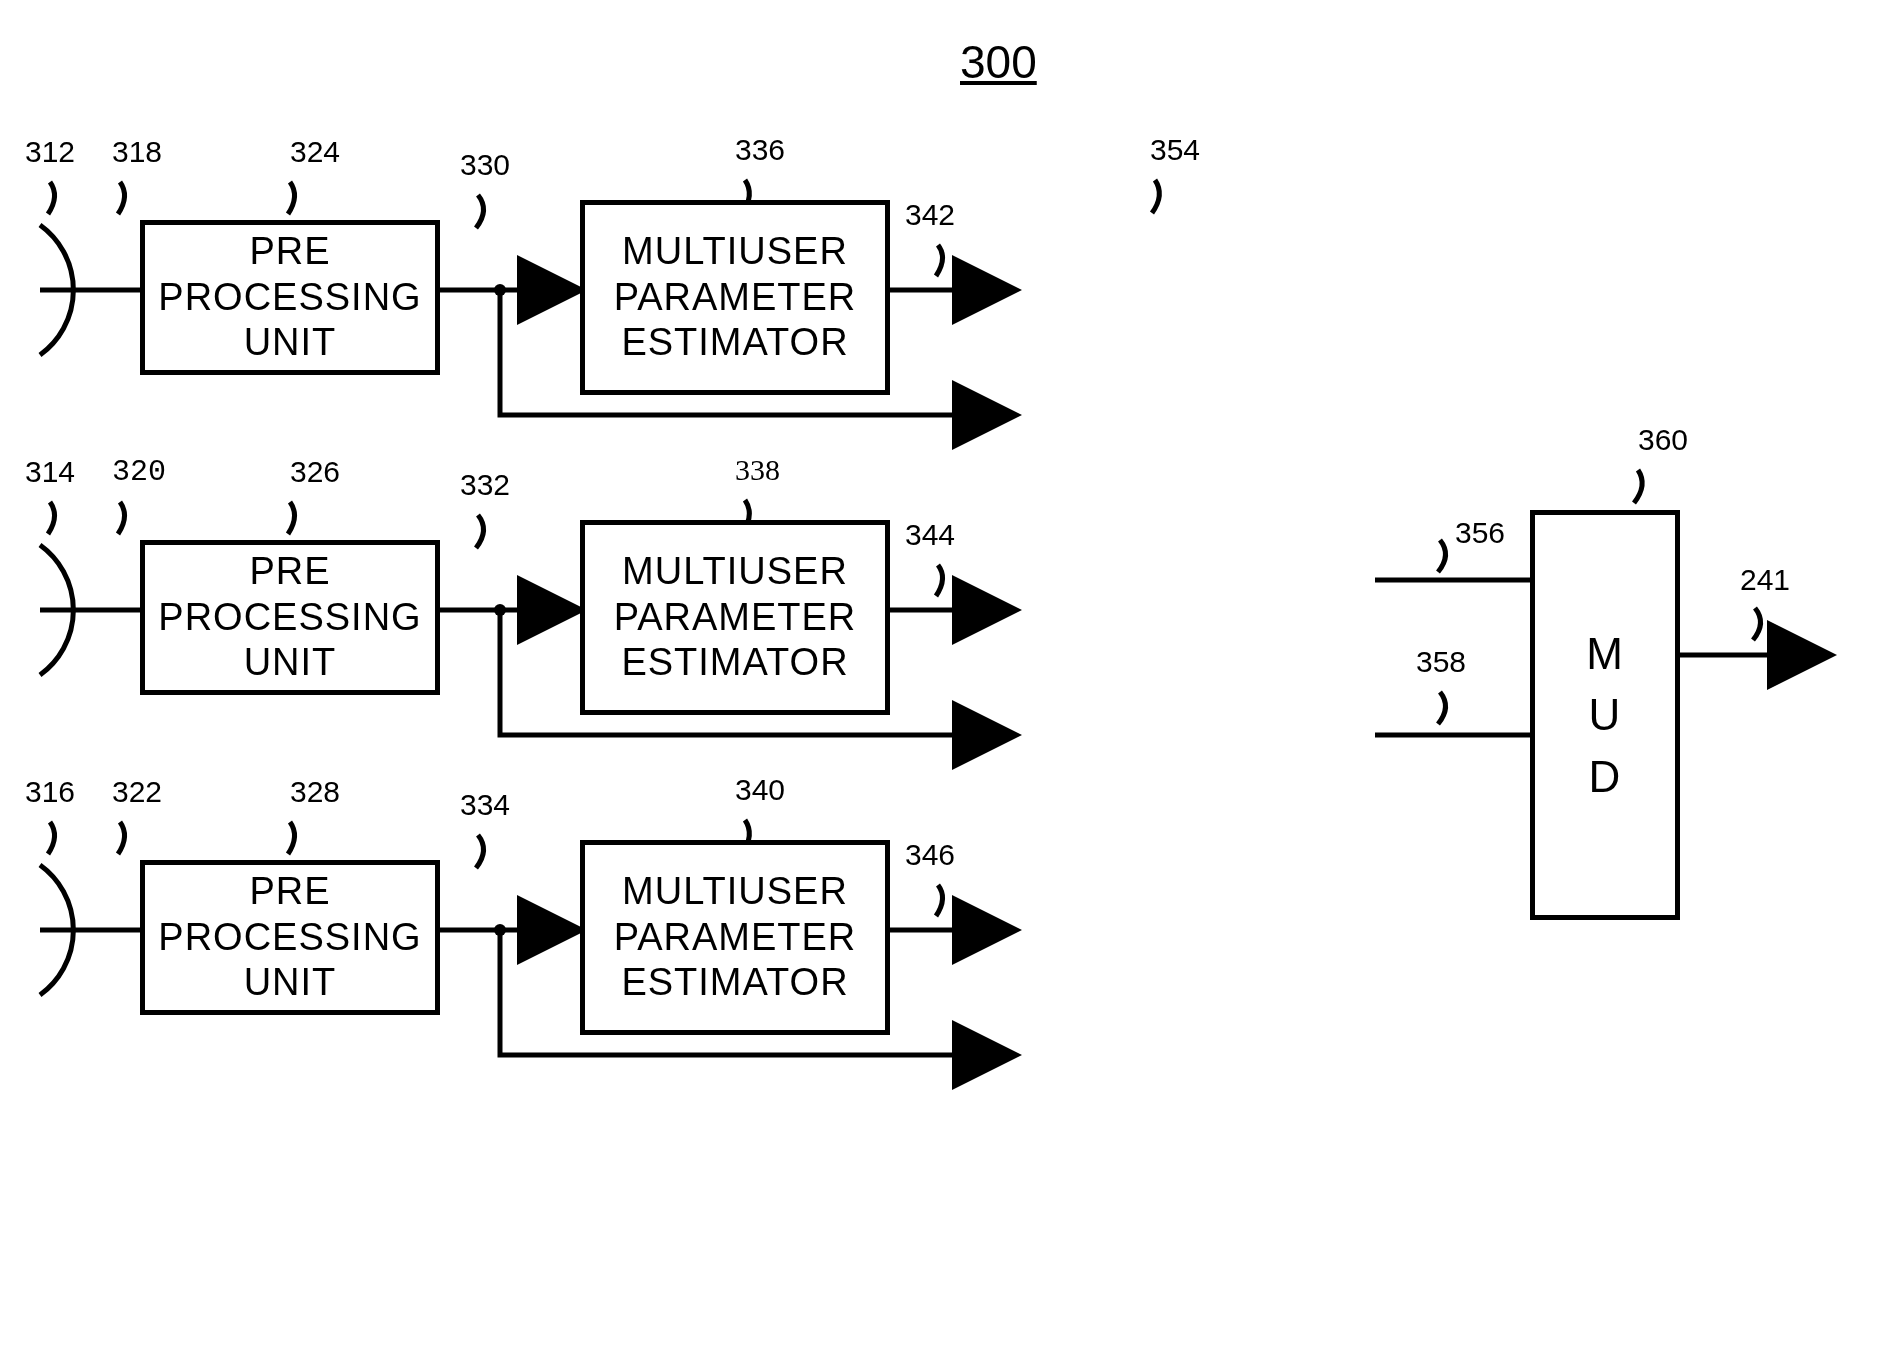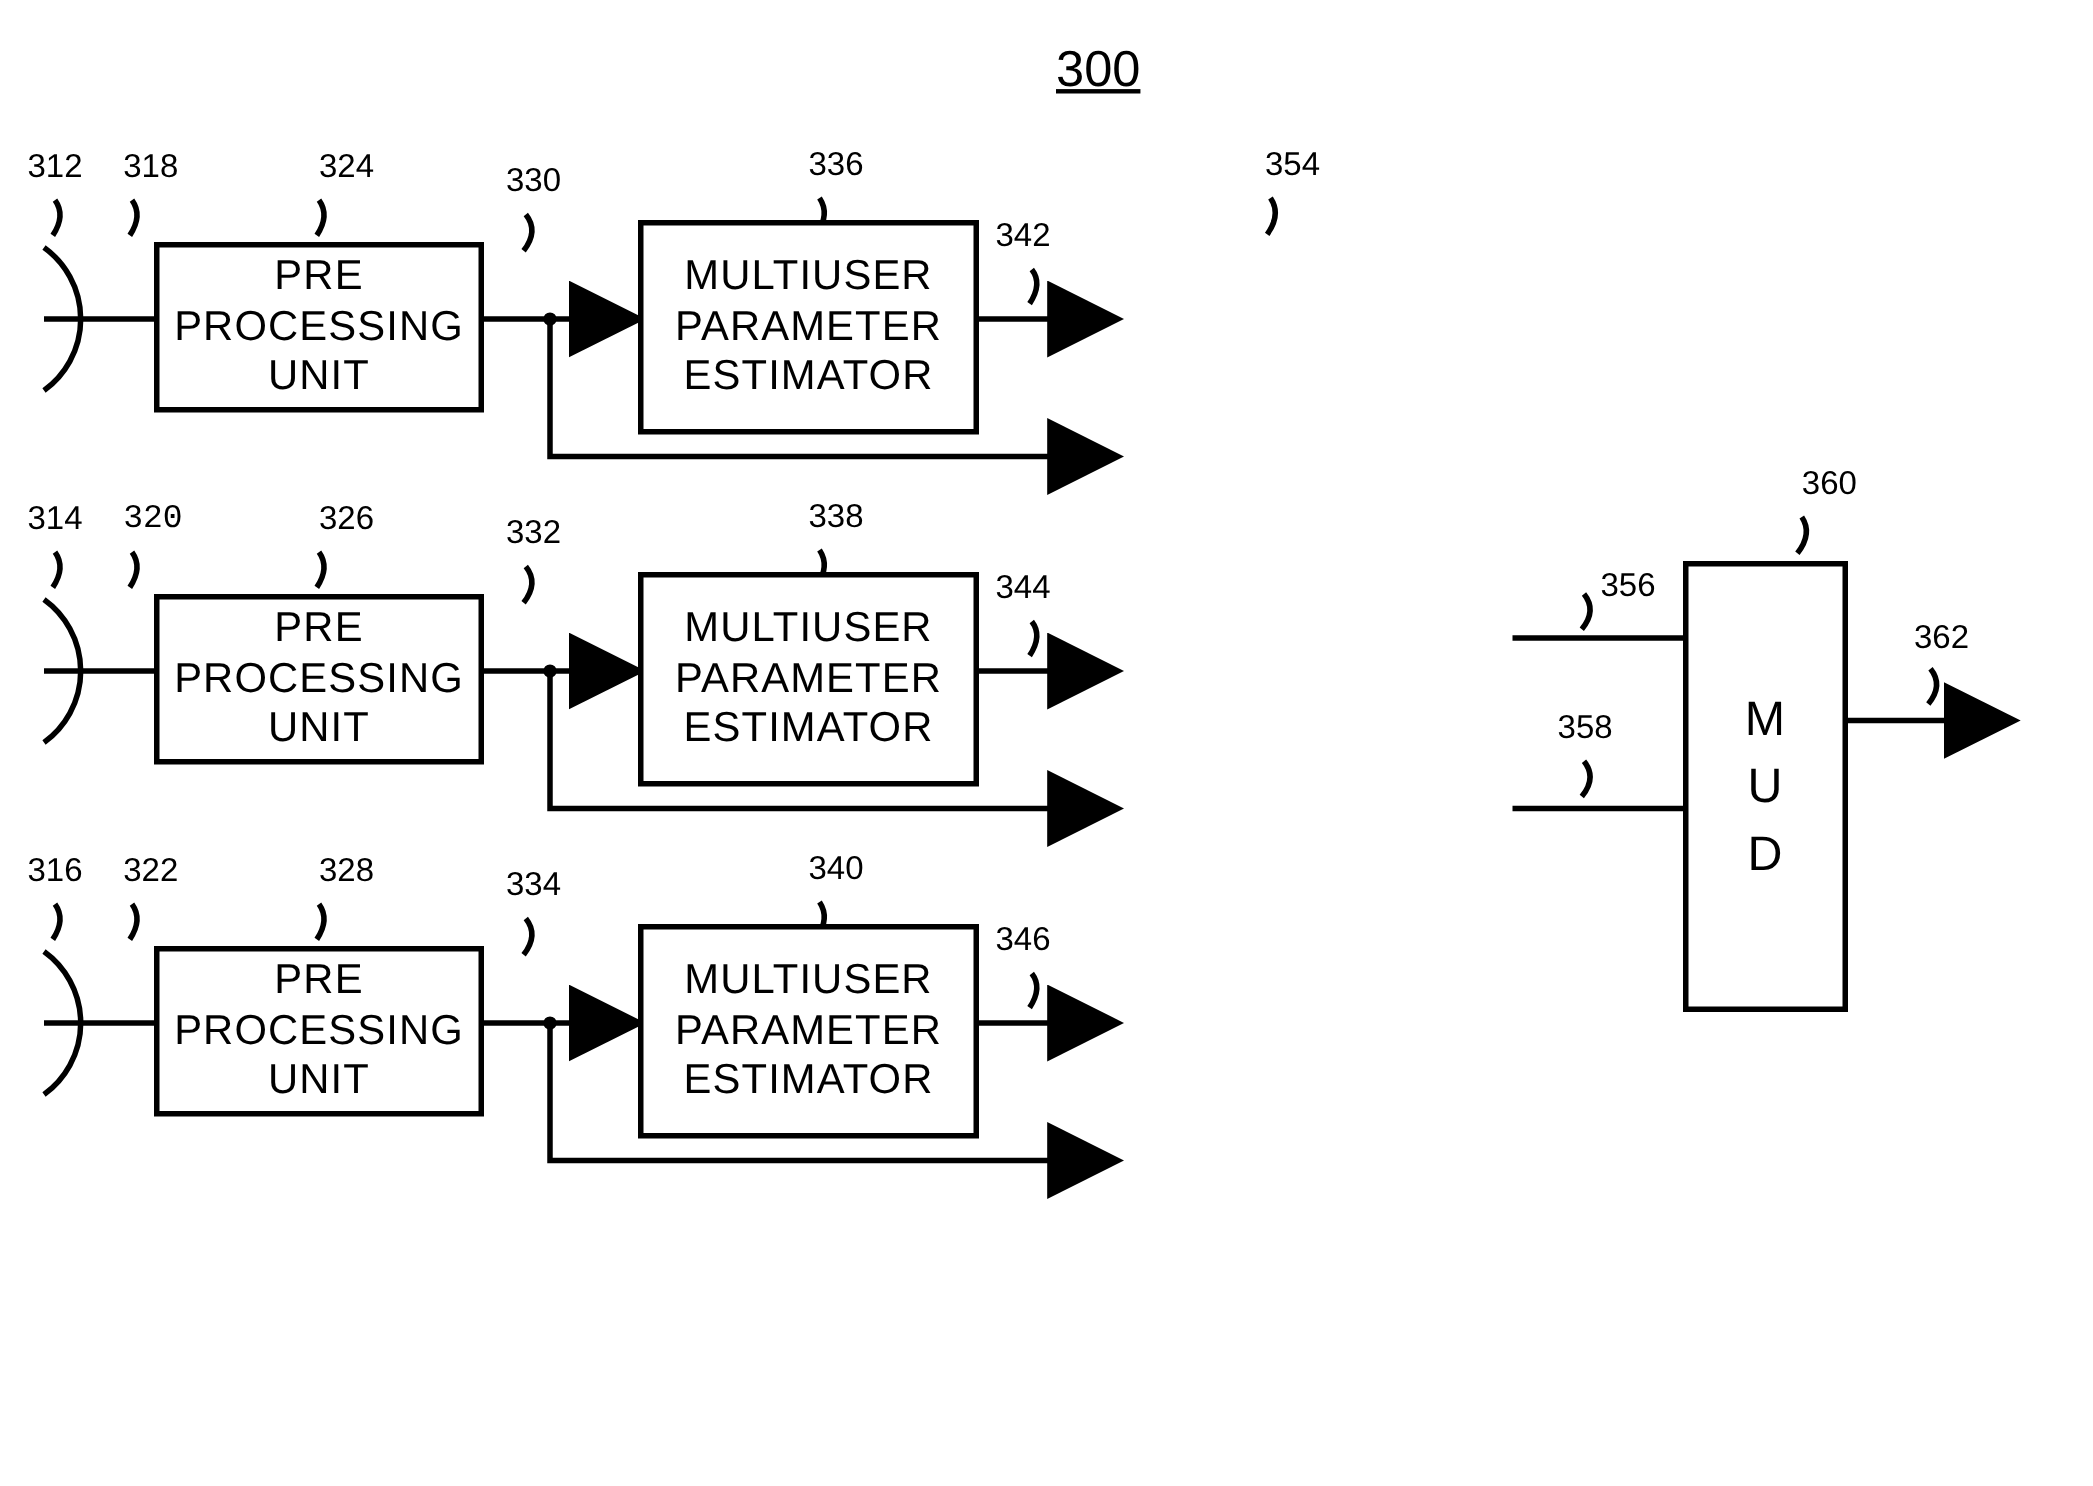--- a/index.html
+++ b/index.html
@@ -166,29 +166,29 @@
   <div class="label" style="left:112px; top:135px;">318</div>
   <div class="label" style="left:290px; top:135px;">324</div>
   <div class="label" style="left:460px; top:148px;">330</div>
   <div class="label" style="left:735px; top:133px;">336</div>
   <div class="label" style="left:905px; top:198px;">342</div>
 
   <div class="label" style="left:25px;  top:455px;">314</div>
   <div class="label" style="left:112px; top:455px;font-family:Liberation Mono, monospace;">320</div>
   <div class="label" style="left:290px; top:455px;">326</div>
   <div class="label" style="left:460px; top:468px;">332</div>
-  <div class="label" style="left:735px; top:453px;">338</div>
+  <div class="label" style="left:735px; top:453px;font-family:Liberation Serif, serif;">338</div>
   <div class="label" style="left:905px; top:518px;">344</div>
 
   <div class="label" style="left:25px;  top:775px;">316</div>
   <div class="label" style="left:112px; top:775px;">322</div>
   <div class="label" style="left:290px; top:775px;">328</div>
   <div class="label" style="left:460px; top:788px;">334</div>
   <div class="label" style="left:735px; top:773px;">340</div>
   <div class="label" style="left:905px; top:838px;">346</div>
 
   <div class="label" style="left:1150px; top:133px;">354</div>
   <div class="label" style="left:1416px; top:516px;margin-left:39px;">356</div>
   <div class="label" style="left:1416px; top:645px;">358</div>
   <div class="label" style="left:1638px; top:423px;">360</div>
-  <div class="label" style="left:1740px; top:563px;">362</div>
+  <div class="label" style="left:1740px; top:563px;">241</div>
 
 </div>
 
 </body></html>

